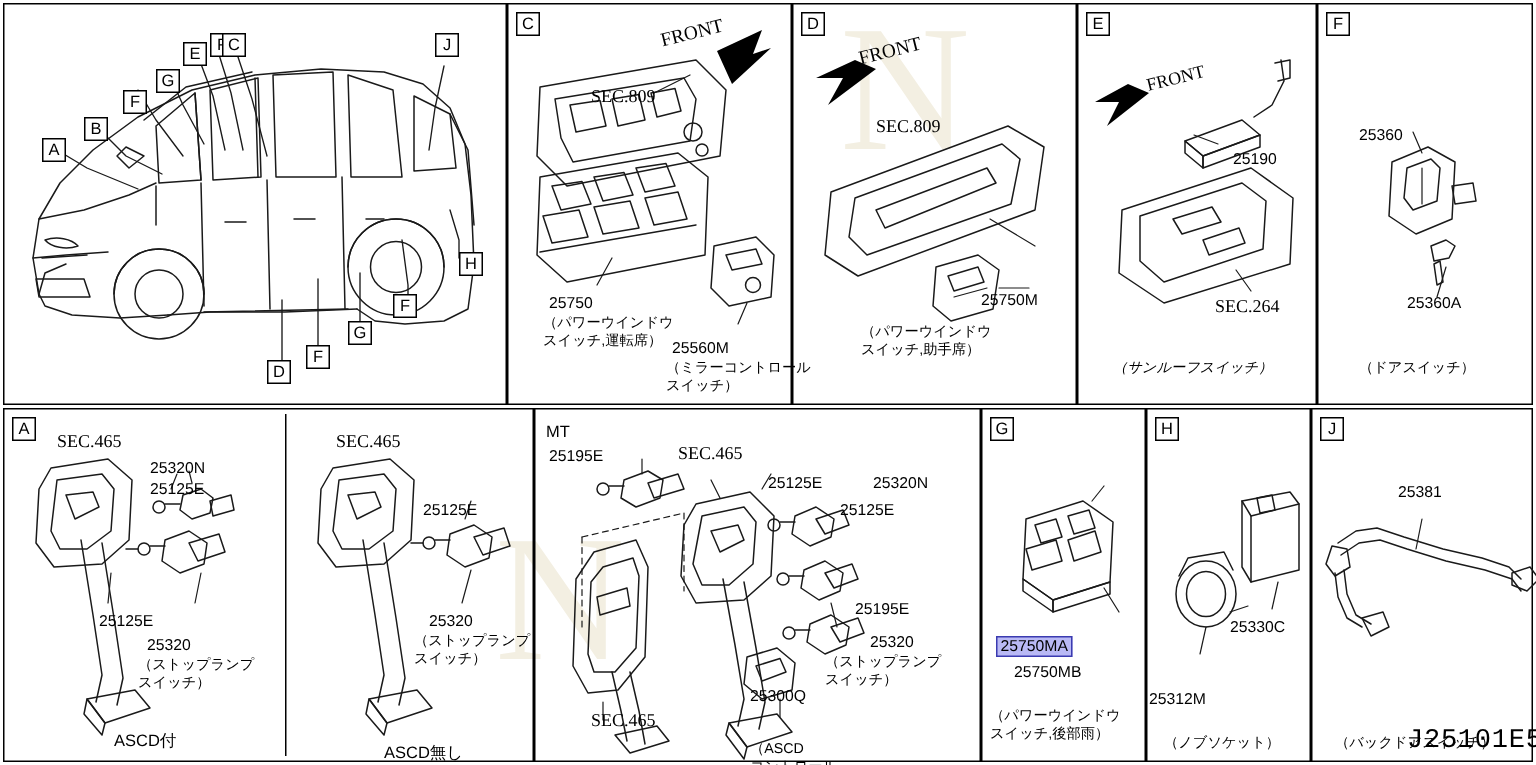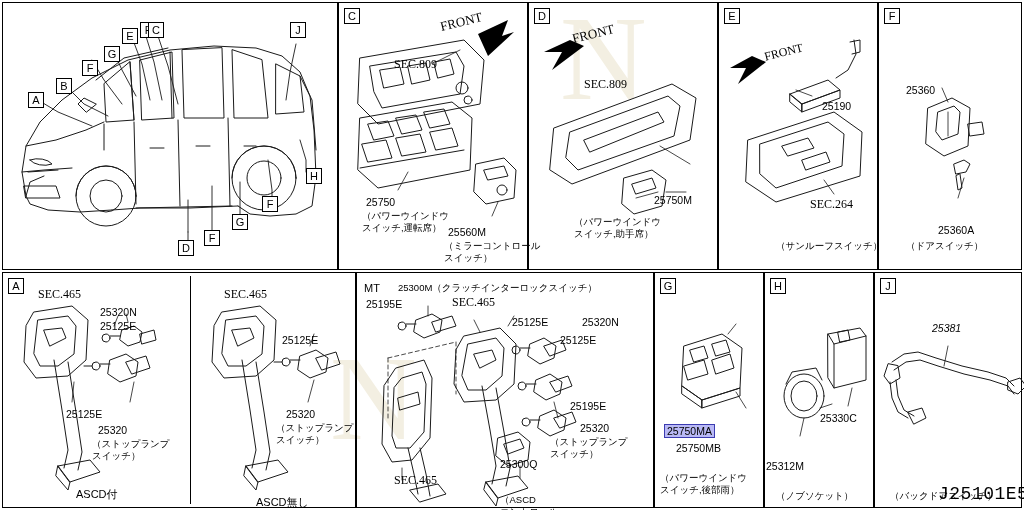--- a/index.html
+++ b/index.html
@@ -344,44 +344,43 @@
 
   <div class="txt" style="left:572px;top:28px;font-size:13px;font-family:'Liberation Serif',serif;transform:rotate(-14deg);">FRONT</div>
   <div class="txt" style="left:584px;top:78px;font-size:12px;font-family:'Liberation Serif',serif;">SEC.809</div>
   <div class="partno" style="left:654px;top:194px;text-align:right;">25750M</div>
   <div class="txt jp" style="left:574px;top:216px;">（パワーウインドウ
 スイッチ,助手席）</div>
 
   <div class="txt" style="left:764px;top:46px;font-size:12px;font-family:'Liberation Serif',serif;transform:rotate(-14deg);">FRONT</div>
   <div class="partno" style="left:822px;top:100px;">25190</div>
   <div class="txt" style="left:810px;top:198px;font-size:12px;font-family:'Liberation Serif',serif;">SEC.264</div>
-  <div class="txt jp" style="left:776px;top:240px;">（サンルーフスイッチ）</div>
+  <div class="txt jp" style="left:742px;top:240px;font-style:italic;">（サンルーフスイッチ）</div>
 
   <div class="partno" style="left:906px;top:84px;">25360</div>
-  <div class="partno" style="left:938px;top:196px;margin-top:28px;">25360A</div>
+  <div class="partno" style="left:938px;top:196px;">25360A</div>
   <div class="txt jp" style="left:906px;top:240px;">（ドアスイッチ）</div>
 
   <div class="txt" style="left:38px;top:288px;font-size:12px;font-family:'Liberation Serif',serif;">SEC.465</div>
   <div class="partno" style="left:100px;top:306px;">25320N</div>
   <div class="partno" style="left:100px;top:320px;">25125E</div>
   <div class="partno" style="left:66px;top:408px;">25125E</div>
   <div class="partno" style="left:98px;top:424px;">25320</div>
   <div class="txt jp" style="left:92px;top:438px;">（ストップランプ
 スイッチ）</div>
   <div class="txt" style="left:76px;top:488px;font-size:11px;">ASCD付</div>
 
   <div class="txt" style="left:224px;top:288px;font-size:12px;font-family:'Liberation Serif',serif;">SEC.465</div>
   <div class="partno" style="left:282px;top:334px;">25125E</div>
   <div class="partno" style="left:286px;top:408px;">25320</div>
   <div class="txt jp" style="left:276px;top:422px;">（ストップランプ
 スイッチ）</div>
   <div class="txt" style="left:256px;top:496px;font-size:11px;">ASCD無し</div>
 
   <div class="txt" style="left:364px;top:282px;font-size:11px;">MT</div>
-  <div class="txt jp" style="left:398px;top:282px;">25300M（クラッチインターロックスイッチ）</div>
   <div class="partno" style="left:366px;top:298px;">25195E</div>
   <div class="txt" style="left:452px;top:296px;font-size:12px;font-family:'Liberation Serif',serif;">SEC.465</div>
   <div class="partno" style="left:512px;top:316px;">25125E</div>
   <div class="partno" style="left:582px;top:316px;">25320N</div>
   <div class="partno" style="left:560px;top:334px;">25125E</div>
   <div class="partno" style="left:570px;top:400px;">25195E</div>
   <div class="partno" style="left:580px;top:422px;">25320</div>
   <div class="txt jp" style="left:550px;top:436px;">（ストップランプ
 スイッチ）</div>
   <div class="partno" style="left:500px;top:458px;text-align:center;">25300Q</div>
@@ -392,18 +391,18 @@
 
   <div class="hl" style="left:664px;top:424px;">25750MA</div>
   <div class="partno" style="left:676px;top:442px;">25750MB</div>
   <div class="txt jp" style="left:660px;top:472px;">（パワーウインドウ
 スイッチ,後部雨）</div>
 
   <div class="partno" style="left:820px;top:412px;">25330C</div>
   <div class="partno" style="left:766px;top:460px;">25312M</div>
   <div class="txt jp" style="left:776px;top:490px;">（ノブソケット）</div>
 
-  <div class="partno" style="left:932px;top:322px;font-style:italic;">25381</div>
+  <div class="partno" style="left:932px;top:322px;">25381</div>
   <div class="txt jp" style="left:890px;top:490px;">（バックドアスイッチ）</div>
 
   <div class="code" style="left:938px;top:484px;">J25101E5</div>
 
 </div>
 
 </body></html>

